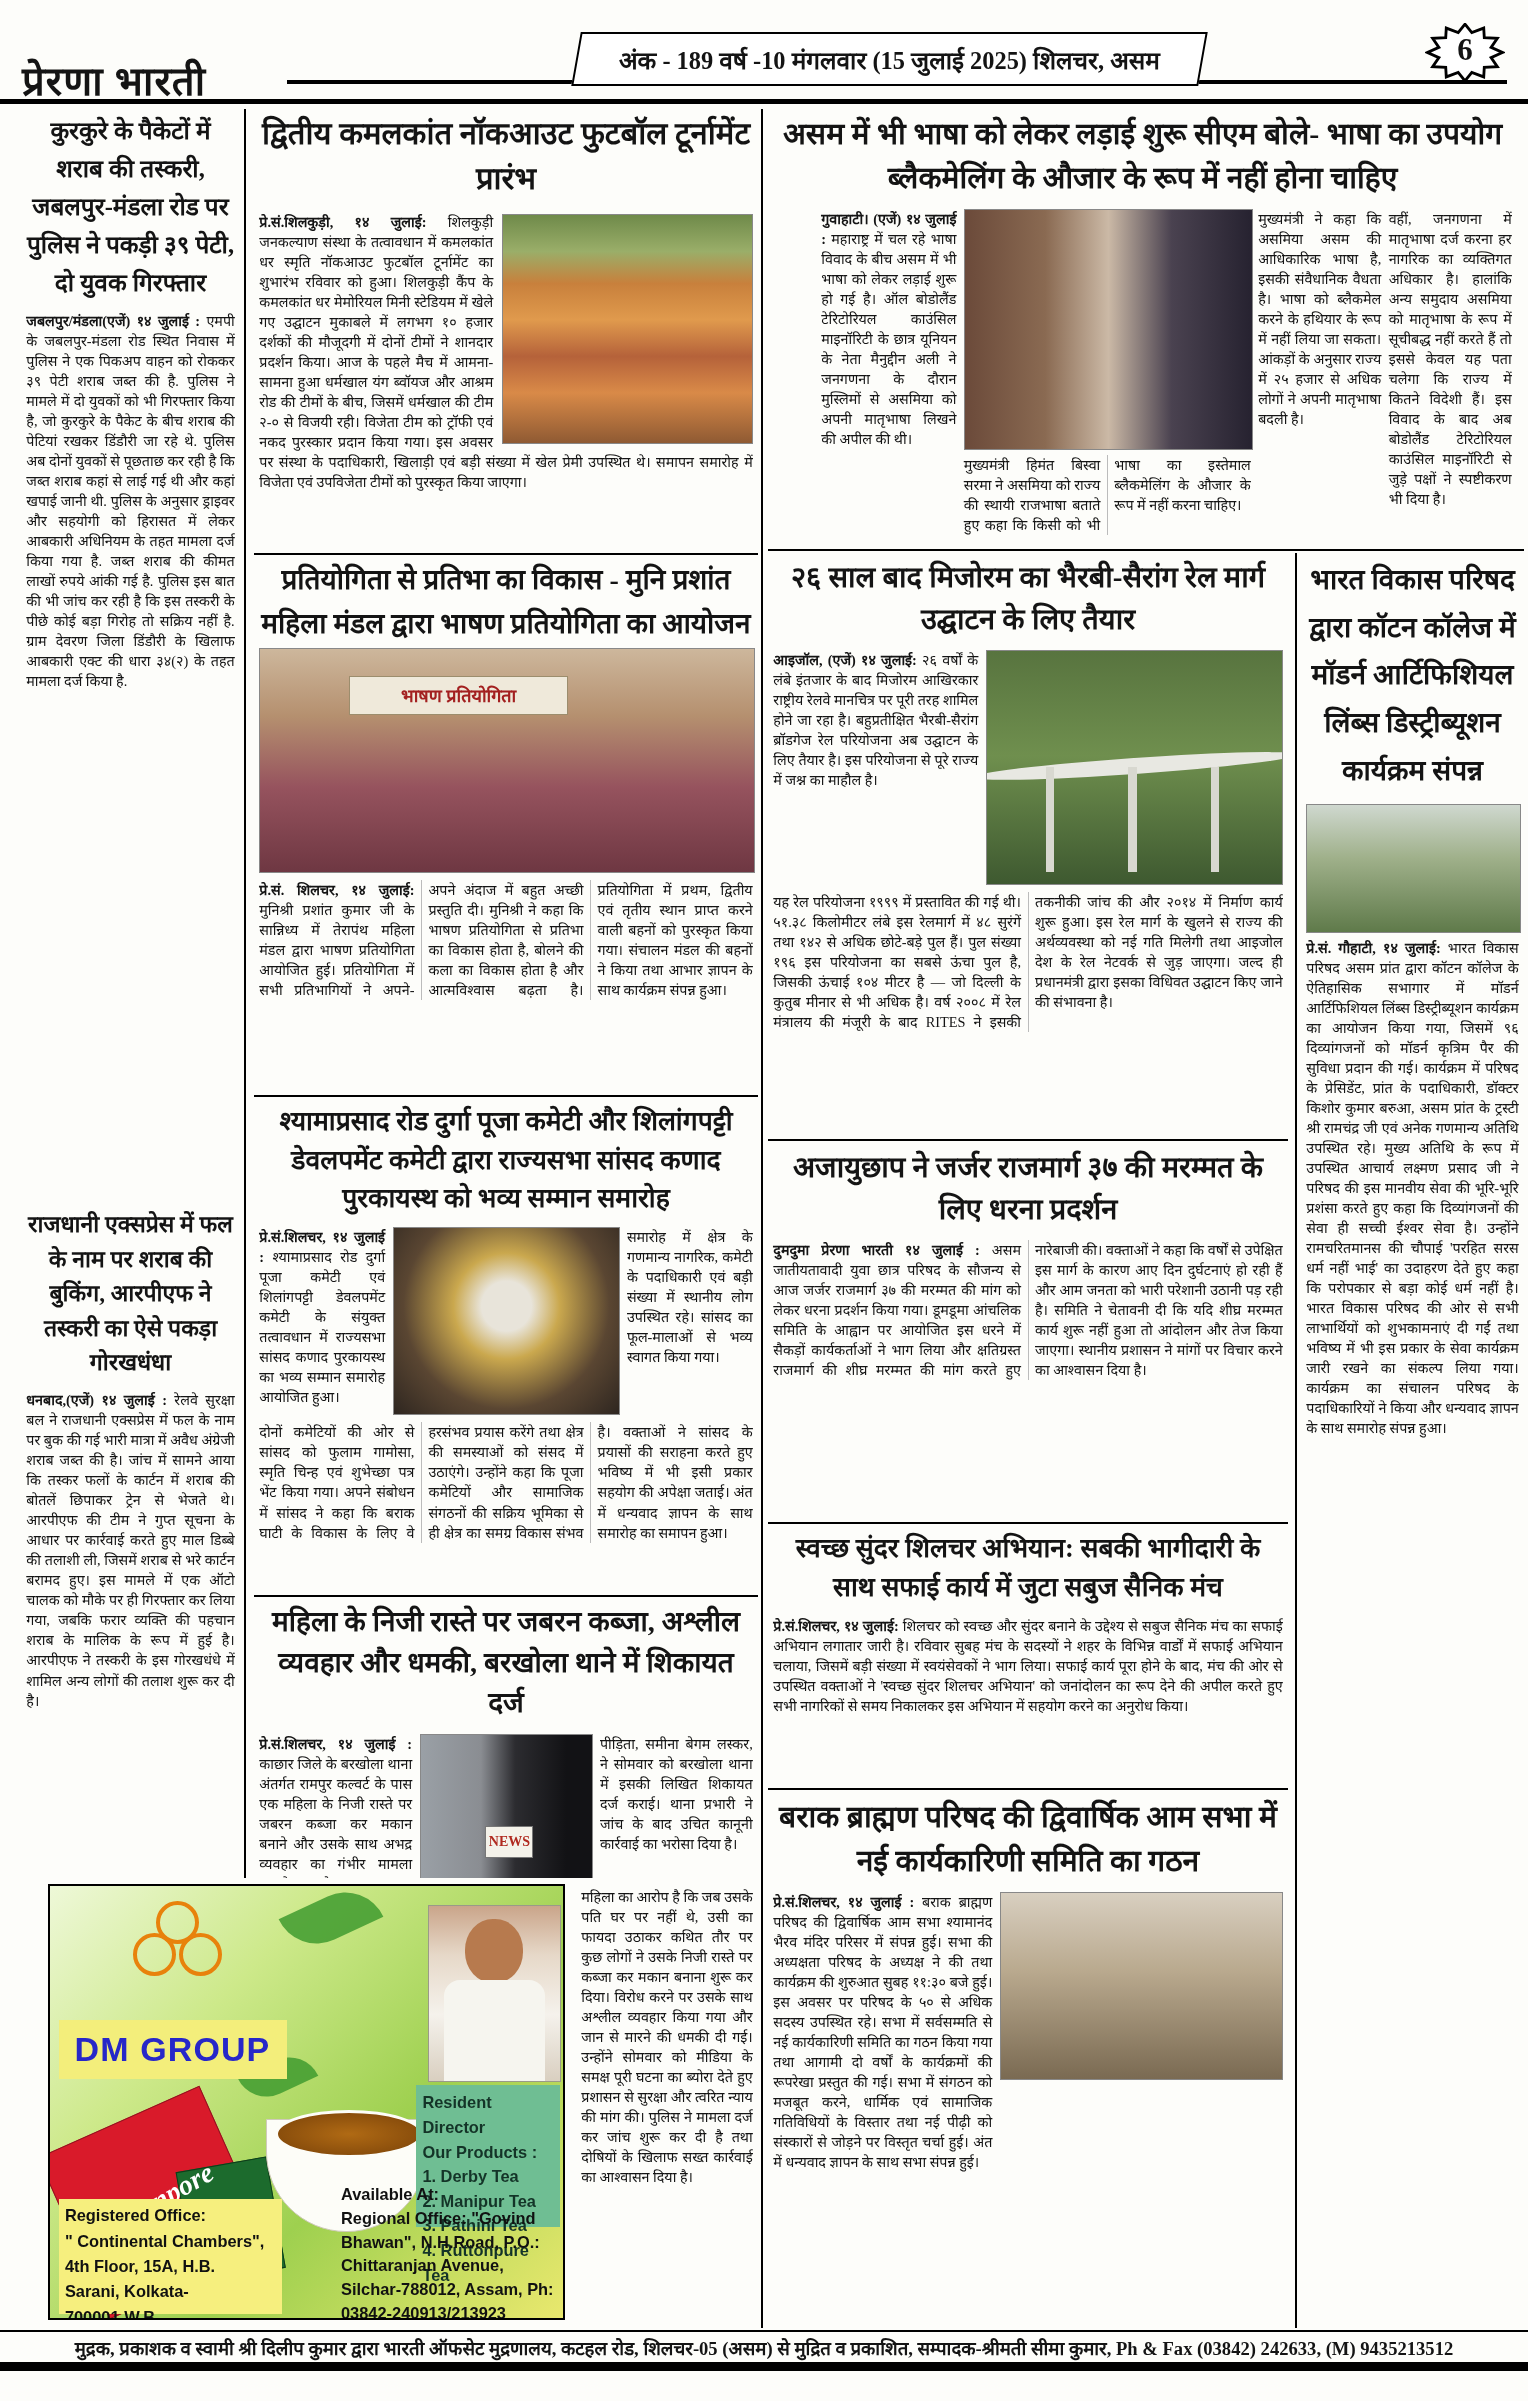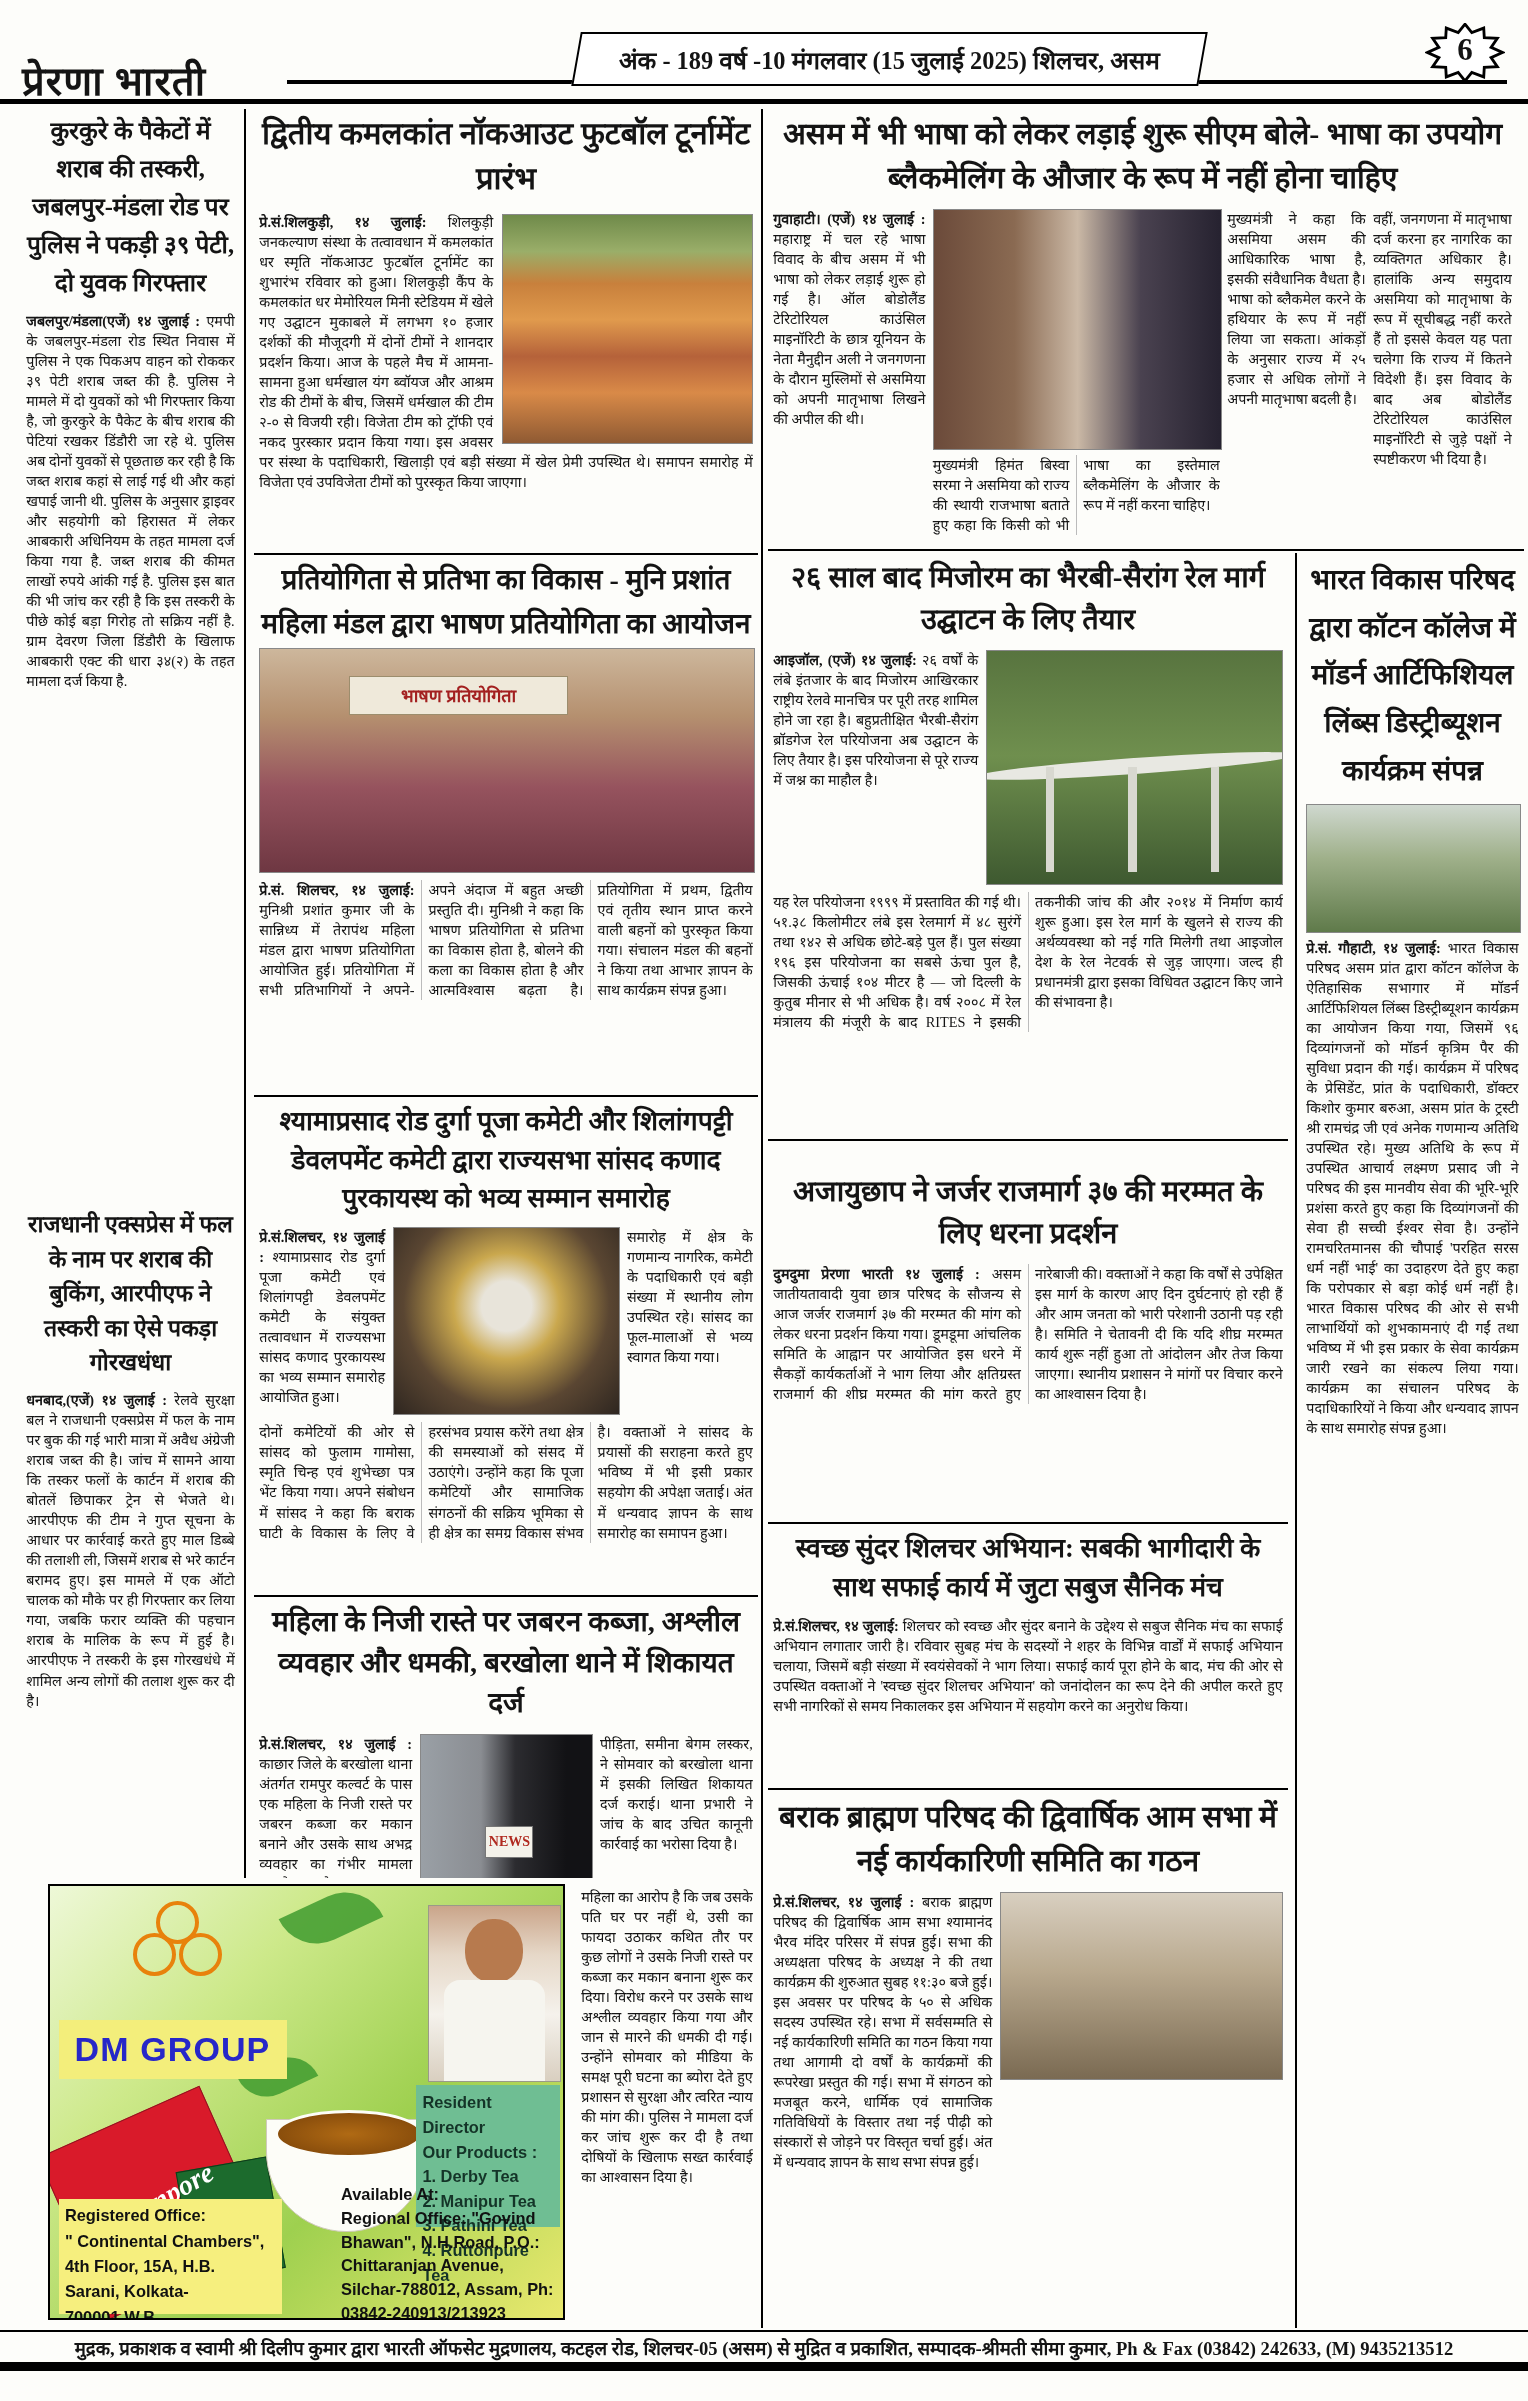--- a/index.html
+++ b/index.html
@@ -27,21 +27,21 @@
   .story{position:absolute;overflow:hidden;box-sizing:border-box;padding:3.2px 5.3px;}
   .hl{font-weight:bold;text-align:center;margin:0 0 9.6px 0;line-height:1.45;}
   .hl-a{font-size:24.4px;line-height:1.55;}
   .hl-a2{font-size:23px;line-height:1.5;}
   .hl-b{font-size:31px;}
   .hl-c{font-size:28px;margin-bottom:3.2px;}
   .hl-d{font-size:26.5px;}
   .hl-e{font-size:28px;}
   .hl-f{font-size:30px;}
   .hl-g{font-size:29px;}
-  .hl-h{font-size:29px;margin-top:24px;}
+  .hl-h{font-size:29px;}
   .hl-i{font-size:26.5px;}
   .hl-j{font-size:30px;text-align:center;}
   .hl-k{font-size:28px;line-height:1.7;}
   .body{font-size:14.3px;line-height:1.4;text-align:justify;margin:0;}
   .byline{font-weight:bold;}
   .row{display:flex;gap:7.4px;}
   .cols2{column-count:2;column-gap:14px;column-rule:0.5px solid #bbb;}
   .cols3{column-count:3;column-gap:14px;column-rule:0.5px solid #bbb;}
 
   
@@ -229,21 +229,21 @@
     </div>
   </section>
 
   <section class="story" id="story-e3">
     <p class="body">महिला का आरोप है कि जब उसके पति घर पर नहीं थे, उसी का फायदा उठाकर कथित तौर पर कुछ लोगों ने उसके निजी रास्ते पर कब्जा कर मकान बनाना शुरू कर दिया। विरोध करने पर उसके साथ अश्लील व्यवहार किया गया और जान से मारने की धमकी दी गई। उन्होंने सोमवार को मीडिया के समक्ष पूरी घटना का ब्योरा देते हुए प्रशासन से सुरक्षा और त्वरित न्याय की मांग की। पुलिस ने मामला दर्ज कर जांच शुरू कर दी है तथा दोषियों के खिलाफ सख्त कार्रवाई का आश्वासन दिया है।</p>
   </section>
 
   <section class="story" id="story-f">
     <h2 class="hl hl-f">असम में भी भाषा को लेकर लड़ाई शुरू सीएम बोले- भाषा का उपयोग ब्लैकमेलिंग के औजार के रूप में नहीं होना चाहिए</h2>
     <div class="row">
-      <p class="body" style="width:157px;">
+      <p class="body" style="width:157px;margin-left:48px;">
         <span class="byline">गुवाहाटी। (एजें) १४ जुलाई :</span>
         <span>महाराष्ट्र में चल रहे भाषा विवाद के बीच असम में भी भाषा को लेकर लड़ाई शुरू हो गई है। ऑल बोडोलैंड टेरिटोरियल काउंसिल माइनॉरिटी के छात्र यूनियन के नेता मैनुद्दीन अली ने जनगणना के दौरान मुस्लिमों से असमिया को अपनी मातृभाषा लिखने की अपील की थी।</span>
       </p>
       <div style="width:287px;flex:none;">
         <div class="ph ph-cm"></div>
         <p class="body cols2" style="margin-top:5.3px;">मुख्यमंत्री हिमंत बिस्वा सरमा ने असमिया को राज्य की स्थायी राजभाषा बताते हुए कहा कि किसी को भी भाषा का इस्तेमाल ब्लैकमेलिंग के औजार के रूप में नहीं करना चाहिए।</p>
       </div>
       <p class="body" style="width:143px;">मुख्यमंत्री ने कहा कि असमिया असम की आधिकारिक भाषा है, इसकी संवैधानिक वैधता है। भाषा को ब्लैकमेल करने के हथियार के रूप में नहीं लिया जा सकता। आंकड़ों के अनुसार राज्य में २५ हजार से अधिक लोगों ने अपनी मातृभाषा बदली है।</p>
       <p class="body" style="width:143px;">वहीं, जनगणना में मातृभाषा दर्ज करना हर नागरिक का व्यक्तिगत अधिकार है। हालांकि अन्य समुदाय असमिया को मातृभाषा के रूप में सूचीबद्ध नहीं करते हैं तो इससे केवल यह पता चलेगा कि राज्य में कितने विदेशी हैं। इस विवाद के बाद अब बोडोलैंड टेरिटोरियल काउंसिल माइनॉरिटी से जुड़े पक्षों ने स्पष्टीकरण भी दिया है।</p>
     </div>

